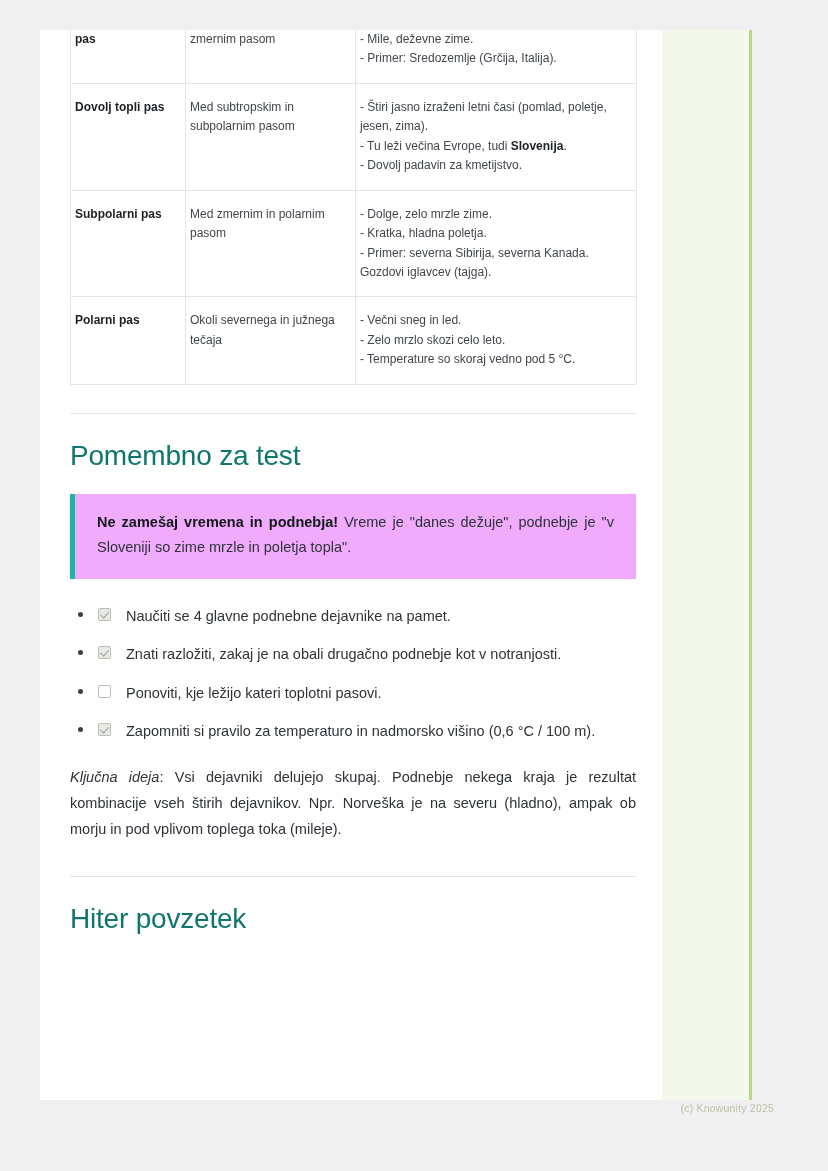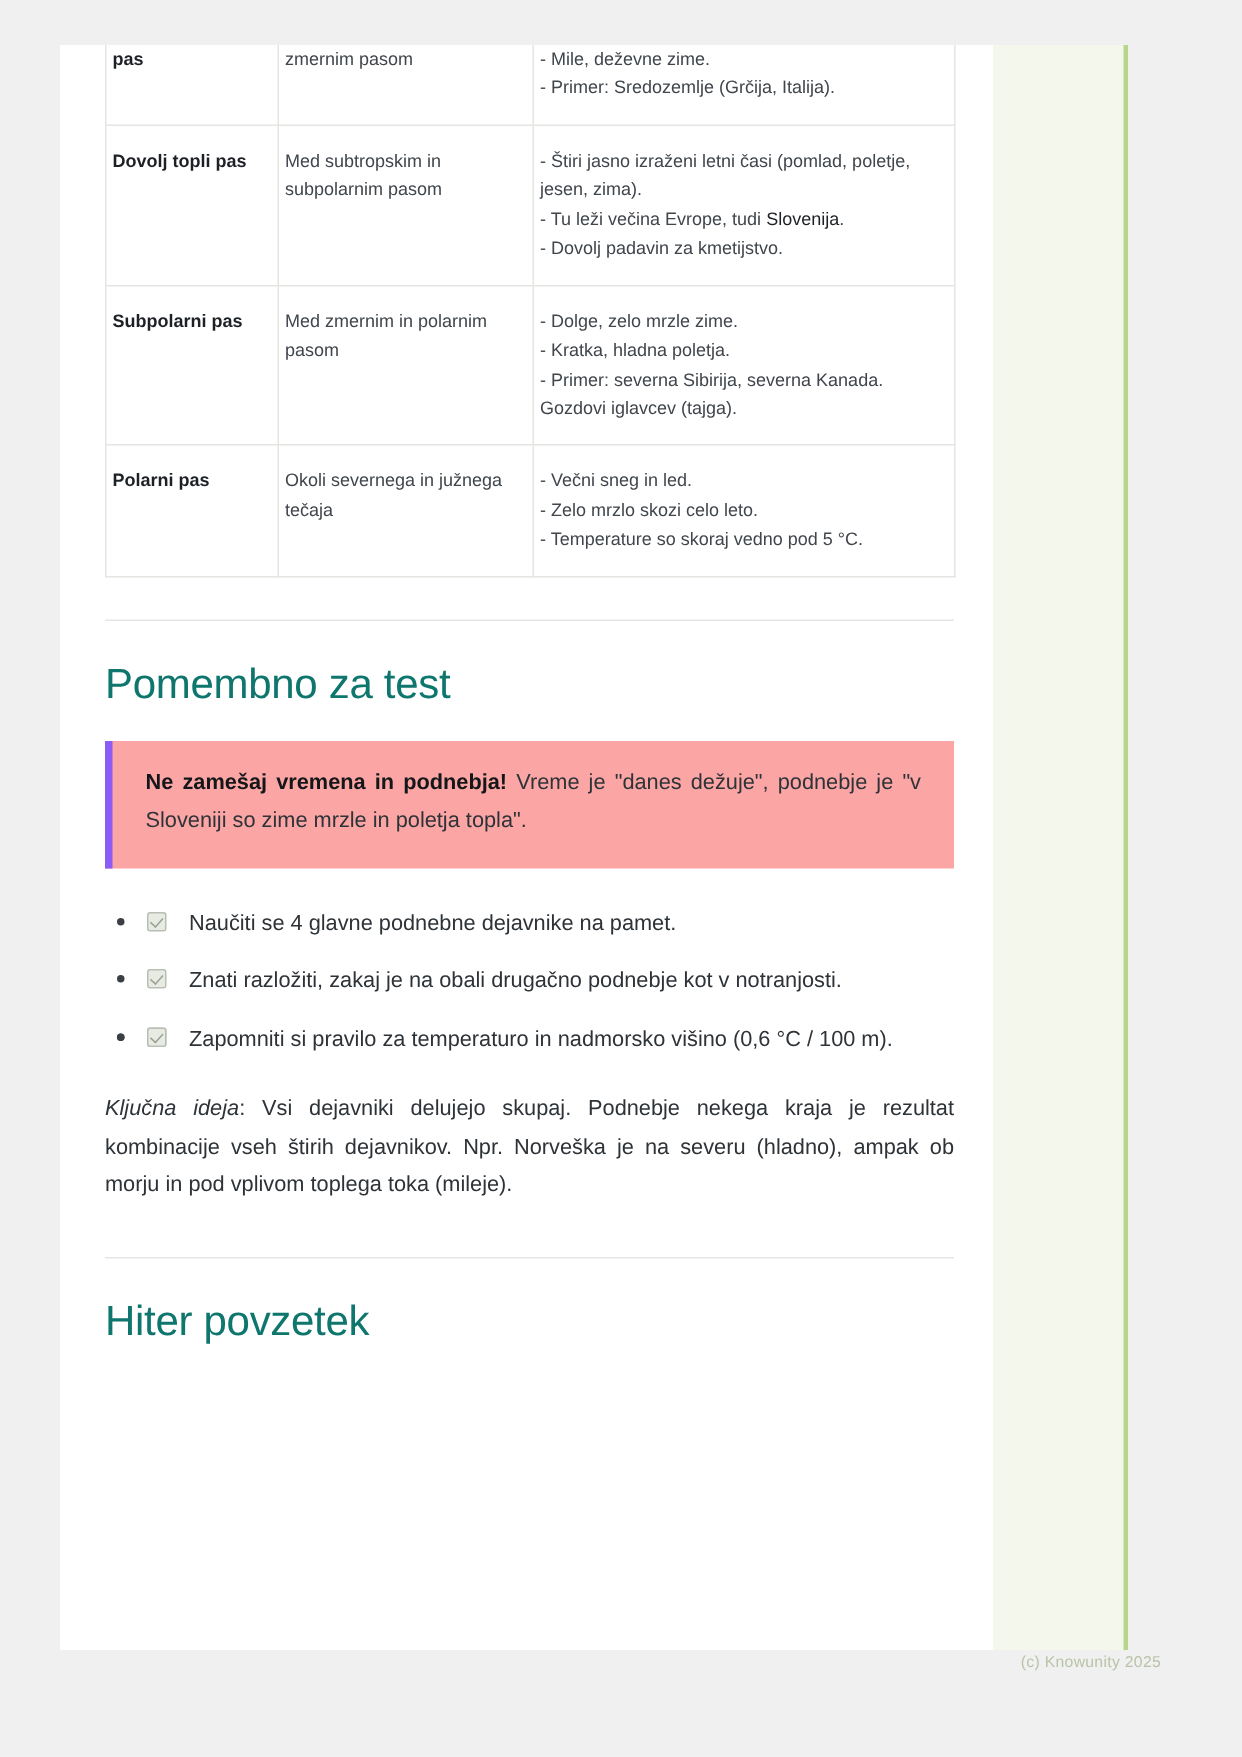--- a/index.html
+++ b/index.html
@@ -54,21 +54,21 @@
     padding: 14px 4px;
     vertical-align: top;
     font-size: 12px;
     line-height: 1.62;
     color: #2e3338;
   }
   table.climate td.c1 { width: 115px; font-weight: bold; color: #1d2125; }
   table.climate td.c2 { width: 170px; color: #40464c; }
   table.climate td.c3 { width: 281px; color: #40464c; }
   td .ln { display: block; }
-  td .ln b { font-weight: normal; color: #1d2125; }
+  td .ln b { font-weight: bold; color: #1d2125; }
 
   
   tr.clipped td { border-top: none; padding-top: 0; }
 
   
   .rule {
     height: 1px;
     background: #e4e6e3;
     margin: 28px 0 0 0;
     width: 566px;
@@ -79,22 +79,22 @@
     font-size: 28px;
     font-weight: normal;
     color: #0f766e;
     margin: 26px 0 0 0;
     letter-spacing: -0.2px;
   }
 
   
   .callout {
     margin-top: 22px;
-    background: #fca5a5;
-    border-left: 5px solid #8b5cf6;
+    background: #f0abfc;
+    border-left: 5px solid #14b8a6;
     padding: 16px 22px 18px 22px;
     width: 566px;
   }
   .callout p {
     margin: 0;
     font-size: 14.5px;
     line-height: 1.78;
     color: #2e3338;
     text-align: justify;
   }
@@ -234,20 +234,21 @@
         <span>Naučiti se 4 glavne podnebne dejavnike na pamet.</span>
       </li>
       <li>
         <span class="bullet"></span>
         <span class="box checked"></span>
         <span>Znati razložiti, zakaj je na obali drugačno podnebje kot v notranjosti.</span>
       </li>
       <li>
         <span class="bullet"></span>
         <span class="box"></span>
+        <span>Ponoviti, kje ležijo kateri toplotni pasovi.</span>
       </li>
       <li>
         <span class="bullet"></span>
         <span class="box checked"></span>
         <span>Zapomniti si pravilo za temperaturo in nadmorsko višino (0,6 °C / 100 m).</span>
       </li>
     </ul>
 
     <p class="body"><i>Ključna ideja</i><span>: Vsi dejavniki delujejo skupaj. Podnebje nekega kraja je rezultat kombinacije vseh štirih dejavnikov. Npr. Norveška je na severu (hladno), ampak ob morju in pod vplivom toplega toka (mileje).</span></p>
 

